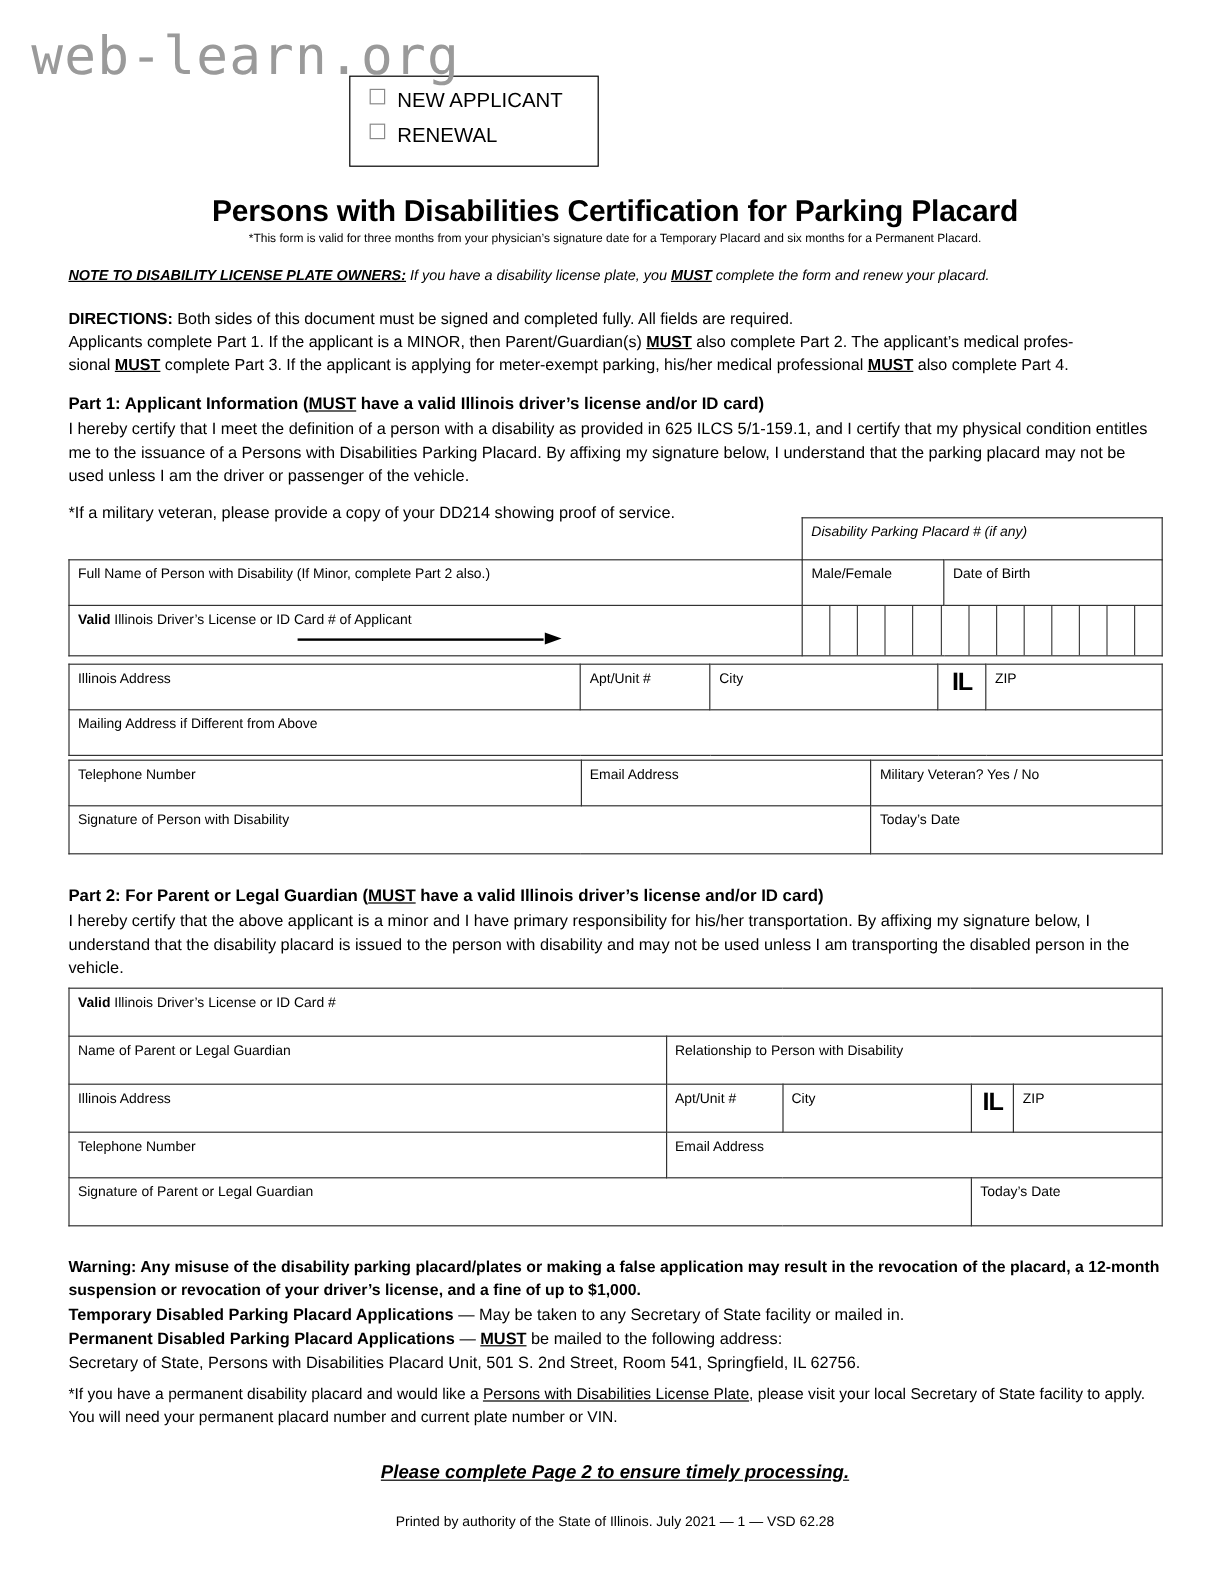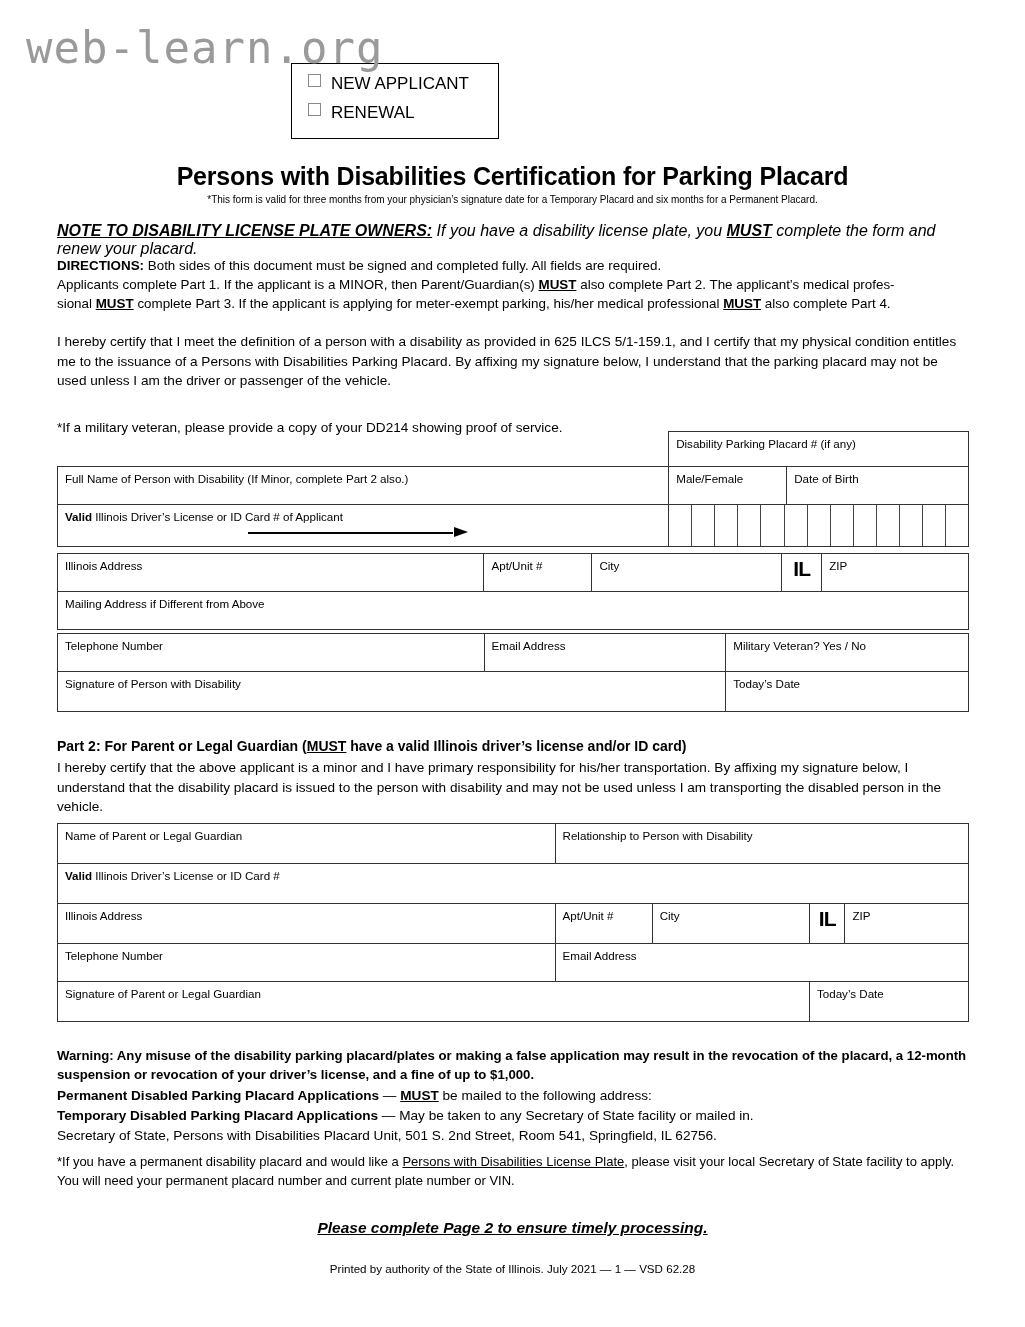--- a/index.html
+++ b/index.html
@@ -89,21 +89,21 @@
   }
   .doc-sub {
     position: absolute;
     left: 0; top: 194px; width: 1025px;
     text-align: center;
     font-size: 10px;
   }
   .note-line {
     position: absolute;
     left: 57px; top: 222px; width: 912px;
-    font-size: 16px;
+    font-size: 12px;
     font-style: italic;
   }
   .note-line .lead { font-weight: bold; text-decoration: underline; font-style: italic; }
   .note-line .must { font-weight: bold; text-decoration: underline; font-style: italic; }
 
   .directions {
     position: absolute;
     left: 57px; top: 256px; width: 912px;
     font-size: 13.4px;
     line-height: 19.2px;
@@ -243,30 +243,31 @@
 
   <div class="note-line"><span class="lead">NOTE TO DISABILITY LICENSE PLATE OWNERS:</span><span> If you have a disability license plate, you </span><span class="must">MUST</span><span> complete the form and renew your placard.</span></div>
 
   <div class="directions">
     <div><b>DIRECTIONS:</b><span> Both sides of this document must be signed and completed fully. All fields are required.</span></div>
     <div><span>Applicants complete Part 1. If the applicant is a MINOR, then Parent/Guardian(s) </span><span class="u">MUST</span><span> also complete Part 2. The applicant’s medical profes-</span></div>
     <div><span>sional </span><span class="u">MUST</span><span> complete Part 3. If the applicant is applying for meter-exempt parking, his/her medical professional </span><span class="u">MUST</span><span> also complete Part 4.</span></div>
   </div>
 
   <div id="part1-block">
+    <div class="part-head"><span>Part 1: Applicant Information (</span><span class="u">MUST</span><span> have a valid Illinois driver’s license and/or ID card)</span></div>
     <div class="part-body">I hereby certify that I meet the definition of a person with a disability as provided in 625 ILCS 5/1-159.1, and I certify that my physical condition entitles me to the issuance of a Persons with Disabilities Parking Placard. By affixing my signature below, I understand that the parking placard may not be used unless I am the driver or passenger of the vehicle.</div>
   </div>
 
   <div id="mil-note">*If a military veteran, please provide a copy of your DD214 showing proof of service.</div>
 
   <table class="tbl" style="left:57px; top:431px; width:912px;">
     <tbody>
         <tr>
       <td class="nob" style="width:612px; height:35px;"></td>
-      <td style="width:300px; height:35px; border-bottom:none;">
+      <td style="width:300px; height:35px; border-bottom:none;font-style:italic;">
         <span class="lbl">Disability Parking Placard # (if any)</span>
       </td>
     </tr>
   </tbody>
     </table>
 
   <table class="tbl" style="left:57px; top:466px; width:912px;">
     <tbody>
         <tr>
       <td style="width:612px; height:38px;">
@@ -360,33 +361,33 @@
     </table>
 
   <div id="part2-block">
     <div class="part-head"><span>Part 2: For Parent or Legal Guardian (</span><span class="u">MUST</span><span> have a valid Illinois driver’s license and/or ID card)</span></div>
     <div class="part-body">I hereby certify that the above applicant is a minor and I have primary responsibility for his/her transportation. By affixing my signature below, I understand that the disability placard is issued to the person with disability and may not be used unless I am transporting the disabled person in the vehicle.</div>
   </div>
 
   <table class="tbl" style="left:57px; top:823px; width:912px;">
     <tbody>
         <tr>
+      <td colspan="5" style="height:40px;">
+        <span class="lbl"><b>Valid</b><span> Illinois Driver’s License or ID Card #</span></span>
+      </td>
+    </tr>
+    <tr>
       <td style="width:612px; height:40px;">
         <span class="lbl">Name of Parent or Legal Guardian</span>
       </td>
       <td colspan="4" style="width:300px;">
         <span class="lbl">Relationship to Person with Disability</span>
       </td>
     </tr>
     <tr>
-      <td colspan="5" style="height:40px;">
-        <span class="lbl"><b>Valid</b><span> Illinois Driver’s License or ID Card #</span></span>
-      </td>
-    </tr>
-    <tr>
       <td style="width:427px; height:40px;">
         <span class="lbl">Illinois Address</span>
       </td>
       <td style="width:108px;">
         <span class="lbl">Apt/Unit #</span>
       </td>
       <td style="width:190px;">
         <span class="lbl">City</span>
       </td>
       <td style="width:40px; padding:0;">
@@ -411,22 +412,22 @@
       <td colspan="2">
         <span class="lbl">Today’s Date</span>
       </td>
     </tr>
   </tbody>
     </table>
 
   <div id="warning">Warning: Any misuse of the disability parking placard/plates or making a false application may result in the revocation of the placard, a 12-month suspension or revocation of your driver’s license, and a fine of up to $1,000.</div>
 
   <div id="apps">
+    <div><span class="strong">Temporary Disabled Parking Placard Applications</span><span> — May be taken to any Secretary of State facility or mailed in.</span></div>
     <div><span class="strong">Permanent Disabled Parking Placard Applications</span><span> — </span><span class="u">MUST</span><span> be mailed to the following address:</span></div>
-    <div><span class="strong">Temporary Disabled Parking Placard Applications</span><span> — May be taken to any Secretary of State facility or mailed in.</span></div>
     <div>Secretary of State, Persons with Disabilities Placard Unit, 501 S. 2nd Street, Room 541, Springfield, IL 62756.</div>
   </div>
 
   <div id="plate-note"><span>*If you have a permanent disability placard and would like a </span><u>Persons with Disabilities License Plate</u><span>, please visit your local Secretary of State facility to apply. You will need your permanent placard number and current plate number or VIN.</span></div>
 
   <div id="complete-p2">Please complete Page 2 to ensure timely processing.</div>
   <div id="printed">Printed by authority of the State of Illinois. July 2021 — 1 — VSD 62.28</div>
 
 </div>
 

